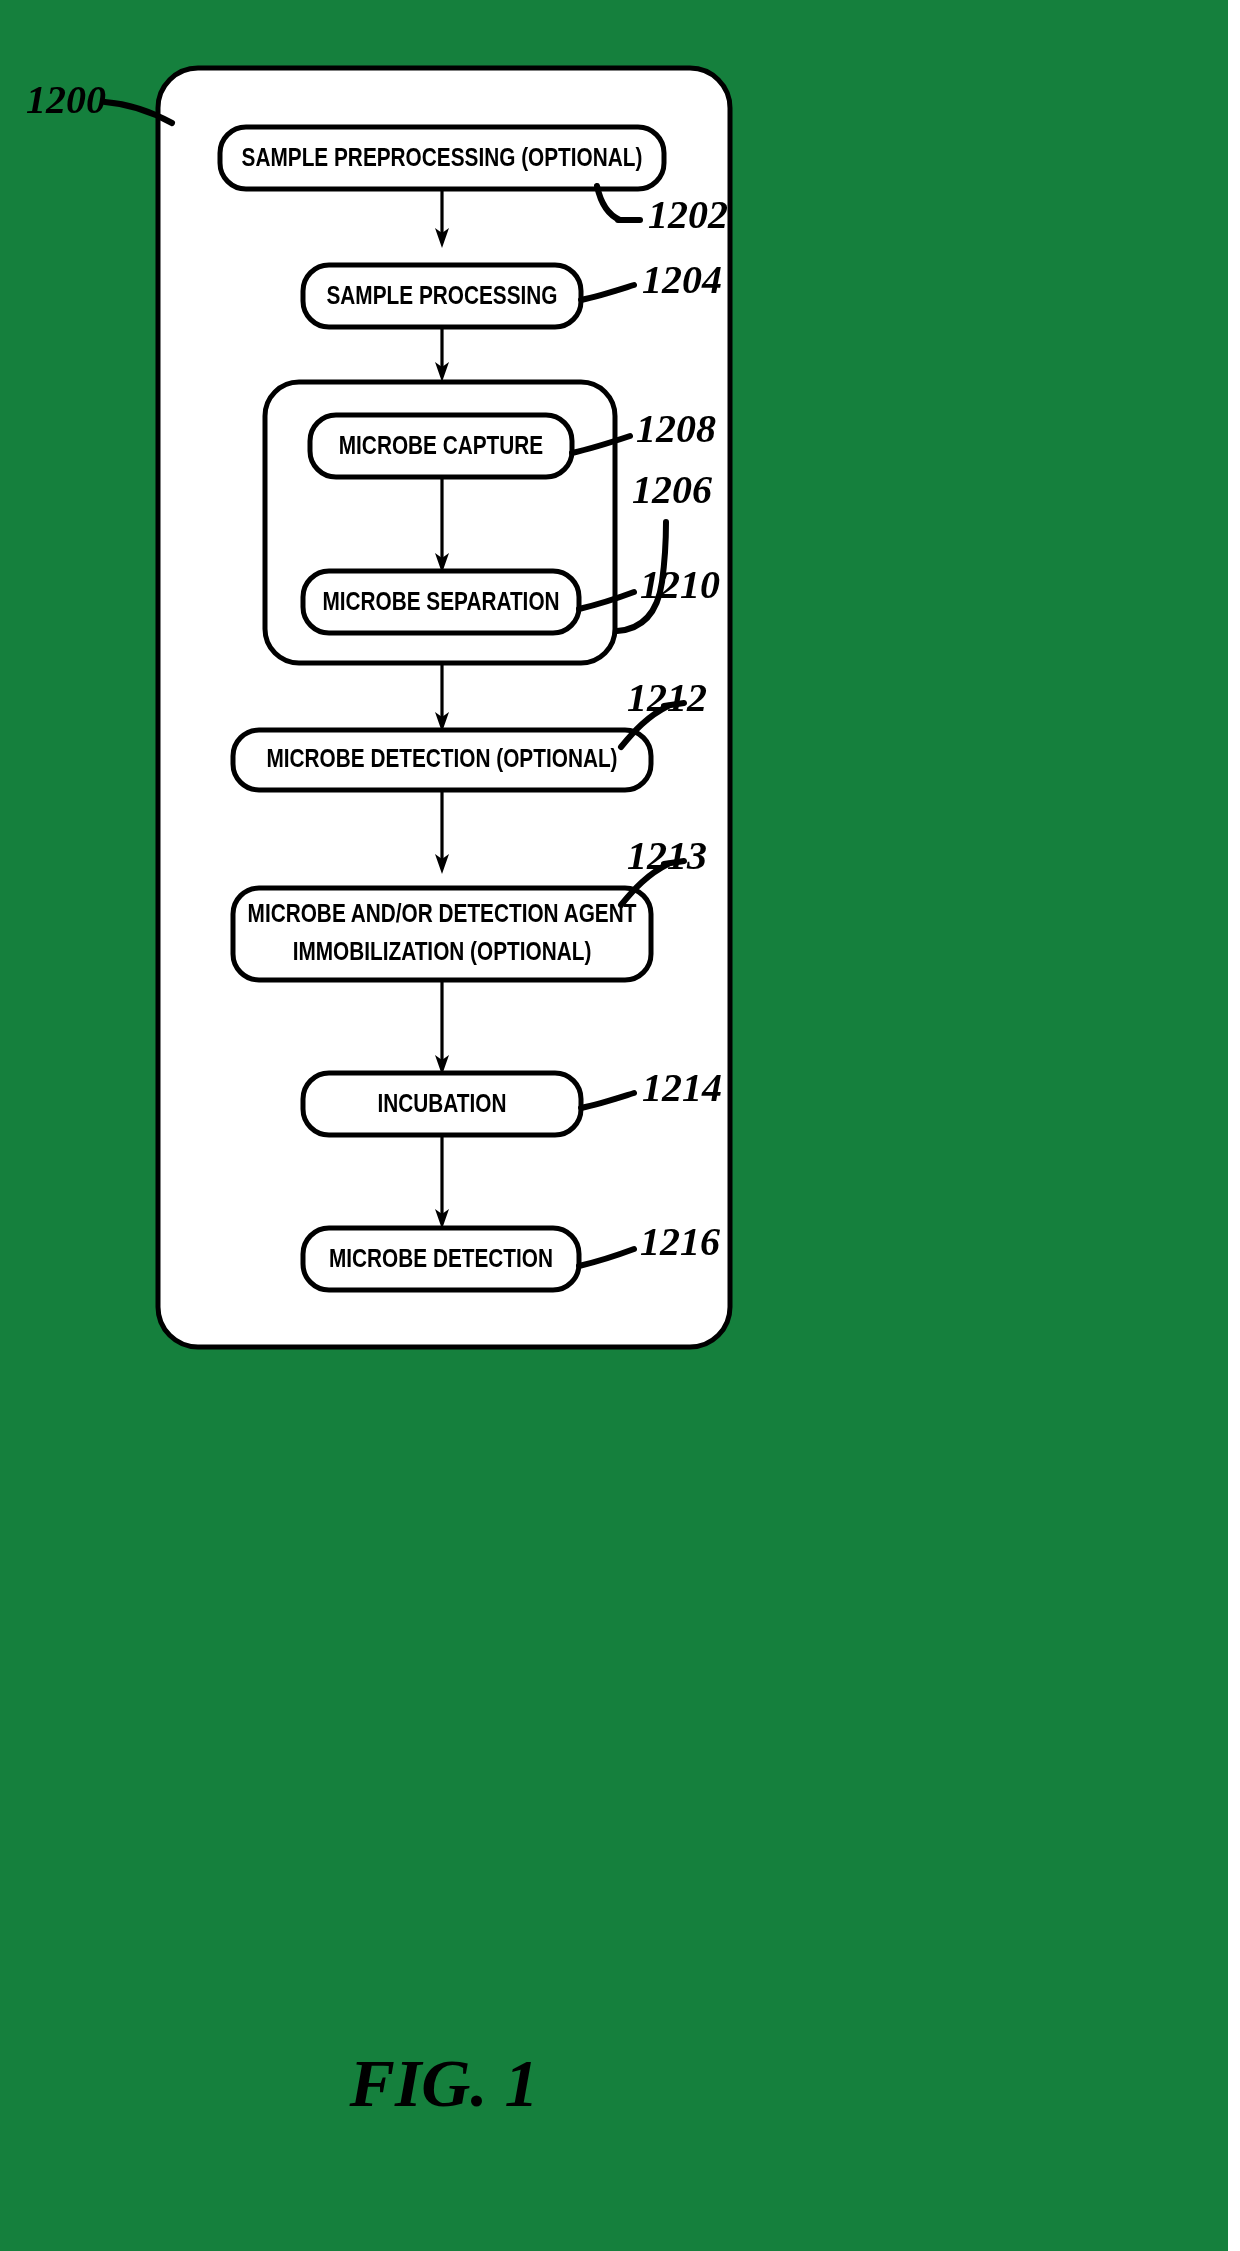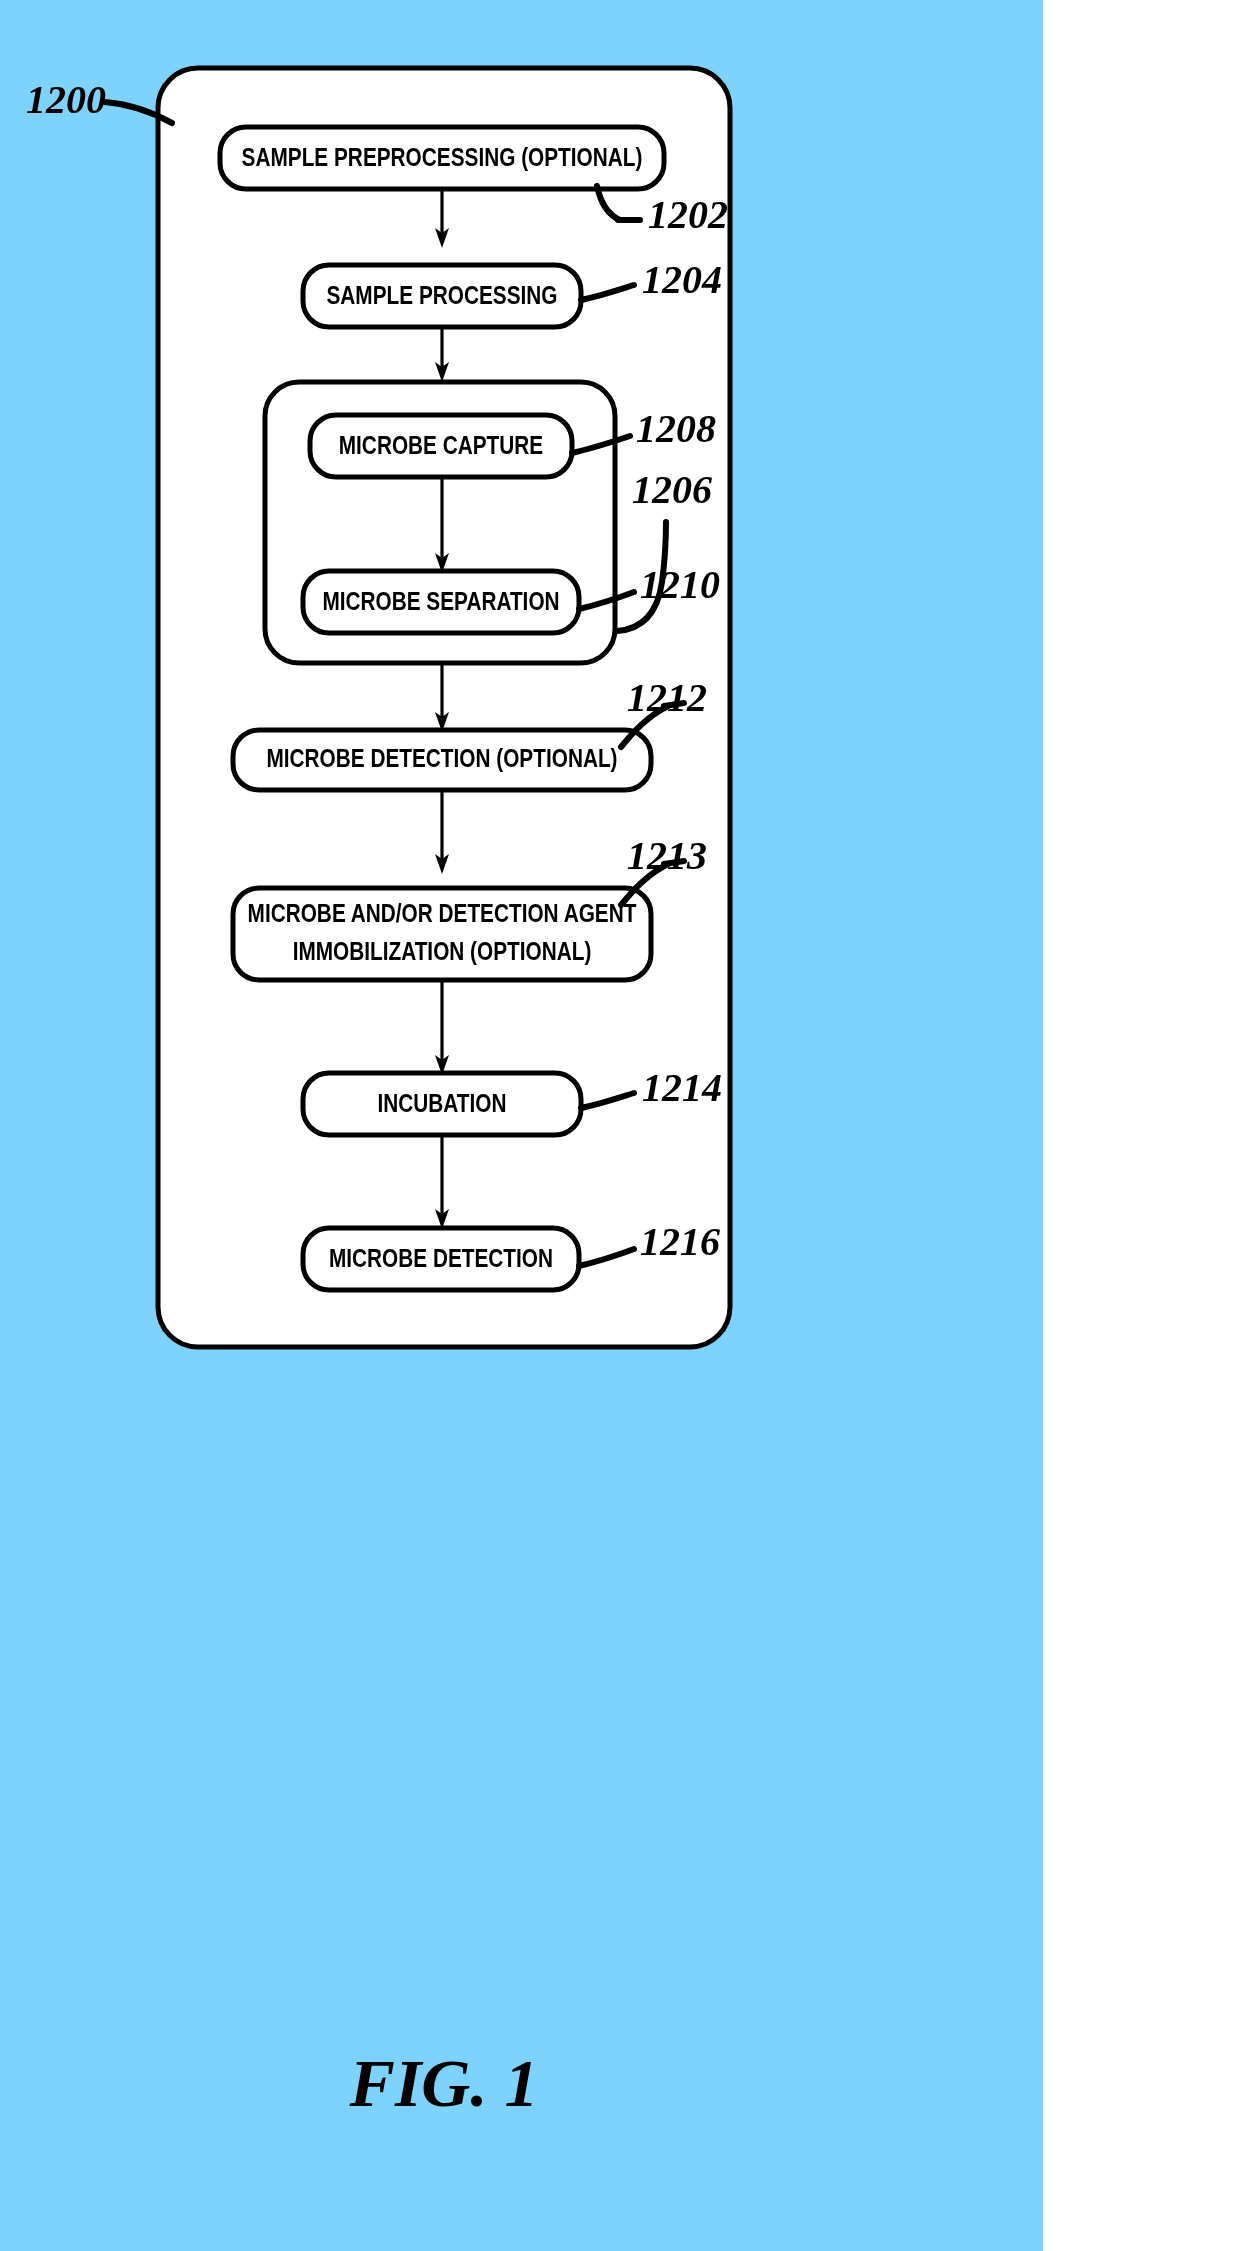--- a/index.html
+++ b/index.html
@@ -2,23 +2,23 @@
 <html><head>
 <meta charset="utf-8">
 <style>
   html, body {
     margin: 0;
     padding: 0;
     background: #ffffff;
   }
   #page {
     position: relative;
-    width: 1043px;
+    width: 1228px;
     height: 2251px;
-    background: #7dd3fc;
+    background: #15803d;
     overflow: hidden;
     font-family: "Liberation Sans", sans-serif;
   }
   #figure-svg {
     position: absolute;
     left: 0;
     top: 0;
     width: 1240px;
     height: 2251px;
     display: block;

